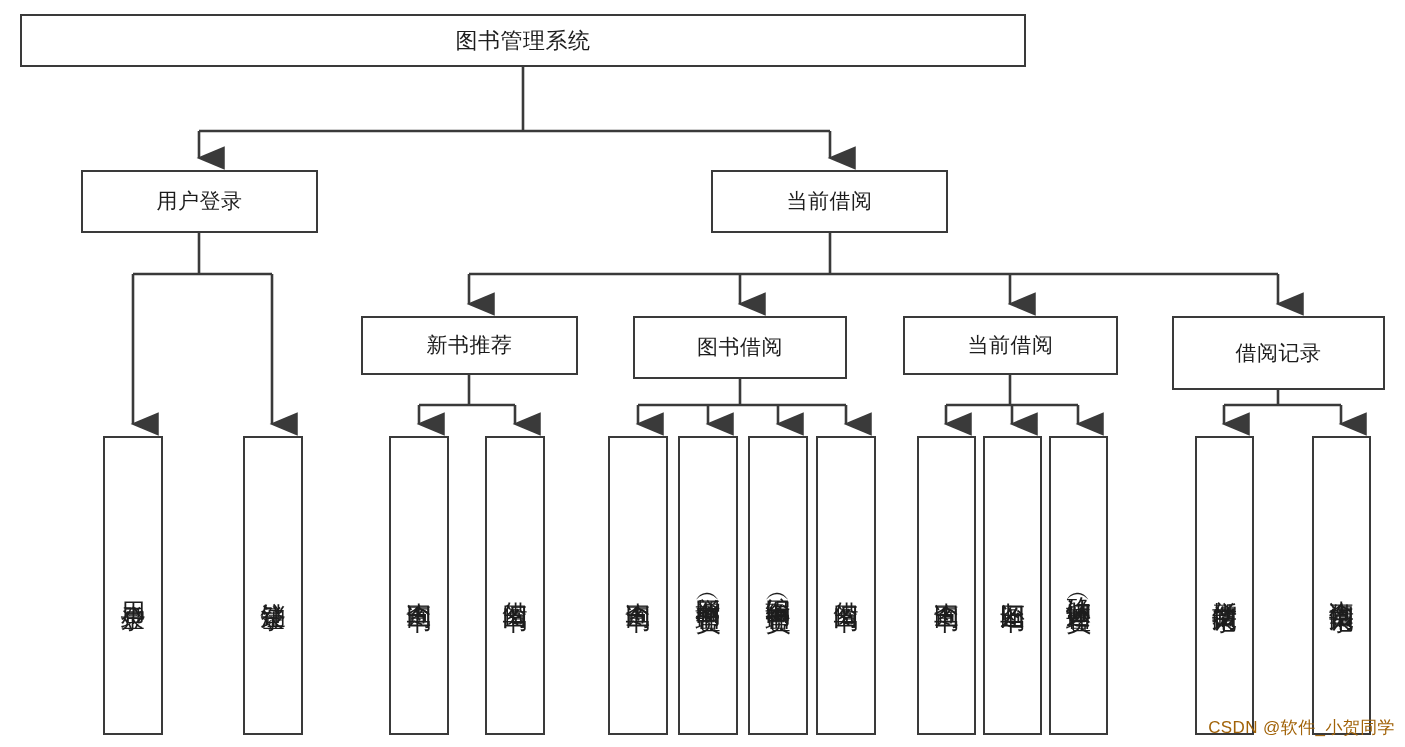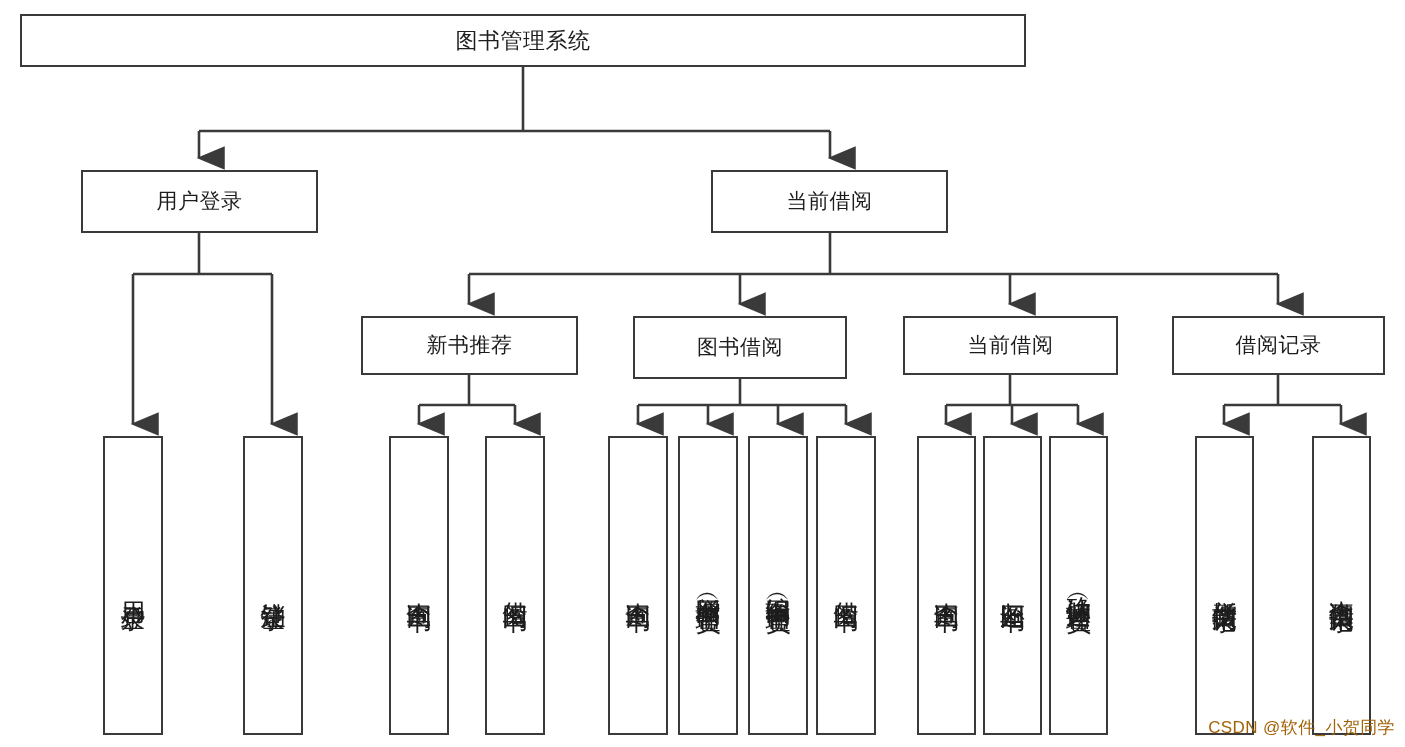--- a/index.html
+++ b/index.html
@@ -150,21 +150,21 @@
 
   <div class="node horiz" style="left: 361px; top: 316px; width: 217px; height: 59px; border-color: rgb(58, 58, 58);">
     <span class="node-label" style="color: rgb(29, 29, 29);">新书推荐</span>
   </div>
   <div class="node horiz" style="left: 633px; top: 316px; width: 214px; height: 63px; border-color: rgb(58, 58, 58);">
     <span class="node-label" style="color: rgb(29, 29, 29);">图书借阅</span>
   </div>
   <div class="node horiz" style="left: 903px; top: 316px; width: 215px; height: 59px; border-color: rgb(58, 58, 58);">
     <span class="node-label" style="color: rgb(29, 29, 29);">当前借阅</span>
   </div>
-  <div class="node horiz" style="left: 1172px; top: 316px; width: 213px; height: 59px; border-color: rgb(58, 58, 58);">
+  <div class="node horiz" style="left: 1172px; top: 316px; width: 213px; height: 74px; border-color: rgb(58, 58, 58);">
     <span class="node-label" style="color: rgb(29, 29, 29);">借阅记录</span>
   </div>
 
   <div class="node leaf" style="left: 103px; top: 436px; width: 60px; height: 299px; border-color: rgb(58, 58, 58);">
     <span class="node-label" style="color: rgb(29, 29, 29);">用户登录</span>
   </div>
   <div class="node leaf" style="left: 243px; top: 436px; width: 60px; height: 299px; border-color: rgb(58, 58, 58);">
     <span class="node-label" style="color: rgb(29, 29, 29);">注销登录</span>
   </div>
   <div class="node leaf" style="left: 389px; top: 436px; width: 60px; height: 299px; border-color: rgb(58, 58, 58);">

